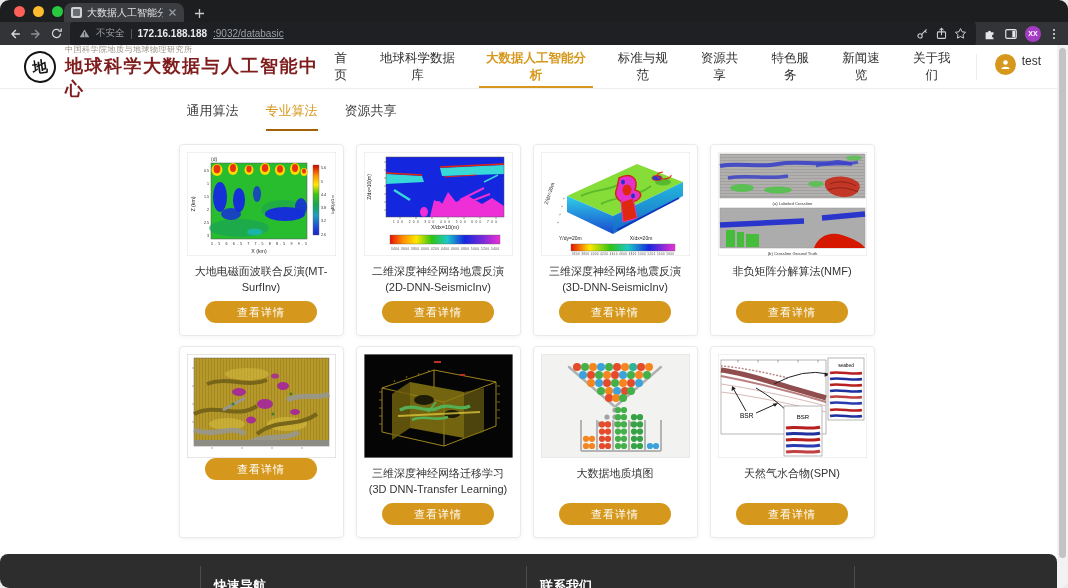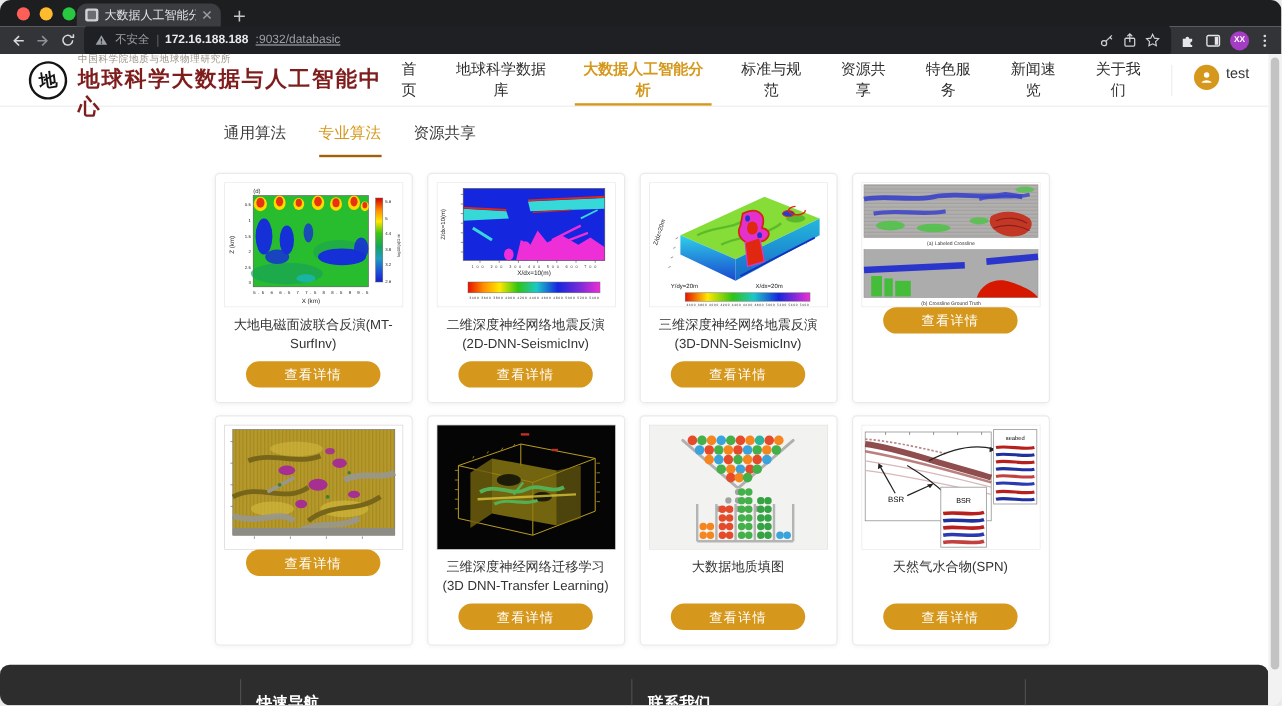--- a/index.html
+++ b/index.html
@@ -397,20 +397,21 @@
             <rect x="2" y="56" width="145" height="40" fill="#acacac" stroke="#999" stroke-width=".5"></rect>
             <path d="M2,73 L86,69" stroke="#2a35cc" stroke-width="5.5" fill="none"></path>
             <path d="M104,66 L147,62" stroke="#2a35cc" stroke-width="5.5" fill="none"></path>
             <rect x="8" y="78" width="9" height="17" fill="#46bd3a"></rect>
             <rect x="19" y="80" width="7" height="15" fill="#46bd3a"></rect>
             <rect x="28" y="82" width="13" height="13" fill="#46bd3a"></rect>
             <path d="M96,96 C100,84 112,79 124,83 C136,87 144,91 147,96 Z" fill="#d61800"></path>
             <text x="74.5" y="102.5" font-size="4.2" fill="#333" text-anchor="middle">(b) Crossline Ground Truth</text>
           </svg>
         </div>
+        <div class="card-title">非负矩阵分解算法(NMF)</div>
         <button class="card-btn">查看详情</button>
       </div>
 
       <div class="card">
         <div class="card-img">
           <svg viewBox="0 0 149 104">
             <rect x="0" y="0" width="149" height="104" fill="#fff" stroke="#ccc"></rect>
             <defs>
               <pattern id="p5" width="3" height="8" patternUnits="userSpaceOnUse">
                 <rect width="3" height="8" fill="#b5992c"></rect>

